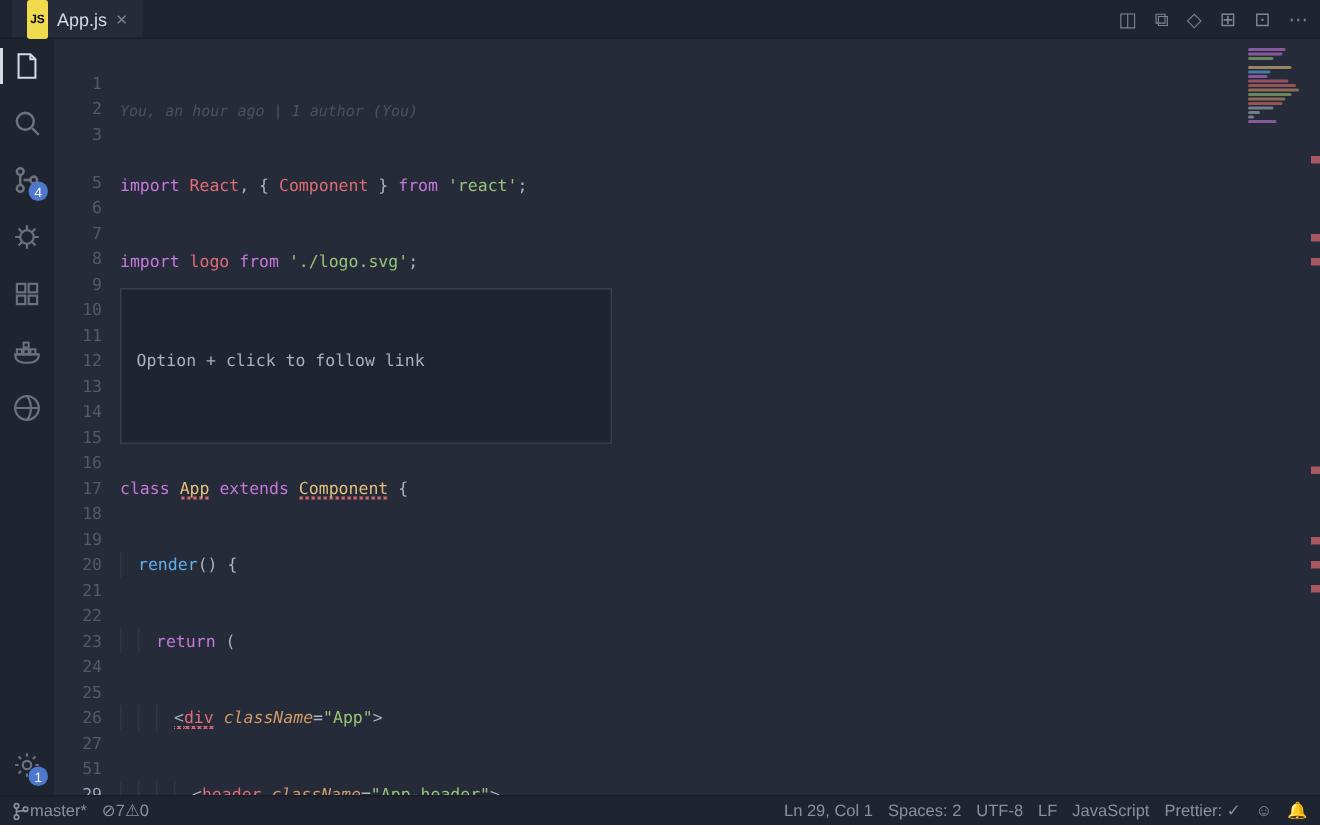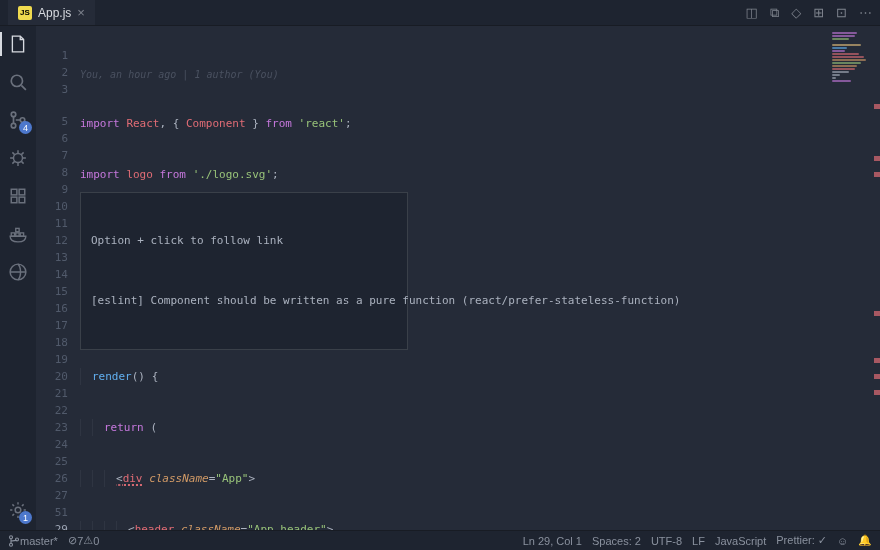--- a/index.html
+++ b/index.html
@@ -1,20 +1,20 @@
 <!DOCTYPE html>
 <html><head>
 <meta charset="utf-8">
 <style>
 * { margin:0; padding:0; box-sizing:border-box; }
 body { width:880px; height:550px; background:#1e2430; color:#abb2bf; font-family:-apple-system,sans-serif; font-size:12px; overflow:hidden; display:flex; flex-direction:column; }
 .titlebar { height:26px; background:#1e2430; display:flex; align-items:center; padding:0 8px; justify-content:space-between; border-bottom:1px solid #181c24;}
 .tabs { display:flex; align-items:center; height:100%; }
 .tab { display:flex; align-items:center; gap:6px; padding:0 10px; height:100%; background:#252b38; color:#d7dae0; font-size:12px;}
-.tab .js-icon { width:14px; height:14px; background:#f0db4f; color:#000; display:flex; align-items:center; justify-content:center; font-size:8px; font-weight:bold; border-radius:2px;}
+.tab .js-icon { width:14px; height:26px; background:#f0db4f; color:#000; display:flex; align-items:center; justify-content:center; font-size:8px; font-weight:bold; border-radius:2px;}
 .tab-close { color:#7f848e; font-size:13px; cursor:pointer;}
 .title-actions { display:flex; gap:12px; align-items:center; color:#7f848e; font-size:13px;}
 .title-actions span { cursor:pointer; }
 .main { flex:1; display:flex; overflow:hidden; }
 .activitybar { width:36px; background:#1e2430; display:flex; flex-direction:column; align-items:center; padding-top:6px; gap:14px; }
 .activitybar .item { position:relative; color:#6b717d; cursor:pointer; width:24px; height:24px; display:flex; align-items:center; justify-content:center; }
 .activitybar .item.active { color:#d7dae0; }
 .activitybar .item.active::before { content:''; position:absolute; left:-6px; top:0; bottom:0; width:2px; background:#d7dae0;}
 .badge { position:absolute; bottom:-2px; right:-2px; background:#4d78cc; color:#fff; font-size:9px; min-width:13px; height:13px; border-radius:7px; display:flex; align-items:center; justify-content:center; padding:0 3px;}
 .activitybar .spacer { flex:1; }
@@ -187,21 +187,20 @@
       
       
       
       
       
       
 
       
       <div class="hover-box">
         <div class="hint">Option + click to follow link</div>
-        <div class="msg">[eslint] Component should be written as a pure function (react/prefer-stateless-function)</div>
       </div>
     </div>
 
     <div class="minimap">
       <div class="ml" style="width:60%;background:#c678dd"></div>
       <div class="ml" style="width:55%;background:#c678dd"></div>
       <div class="ml" style="width:40%;background:#98c379"></div>
       <div class="ml" style="width:10%"></div>
       <div class="ml" style="width:70%;background:#e5c07b"></div>
       <div class="ml" style="width:35%;background:#61afef"></div>

